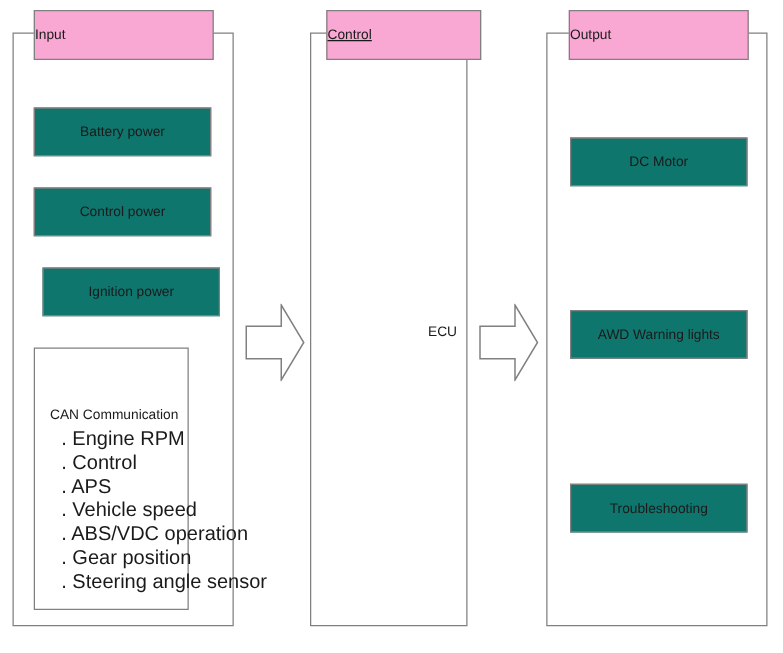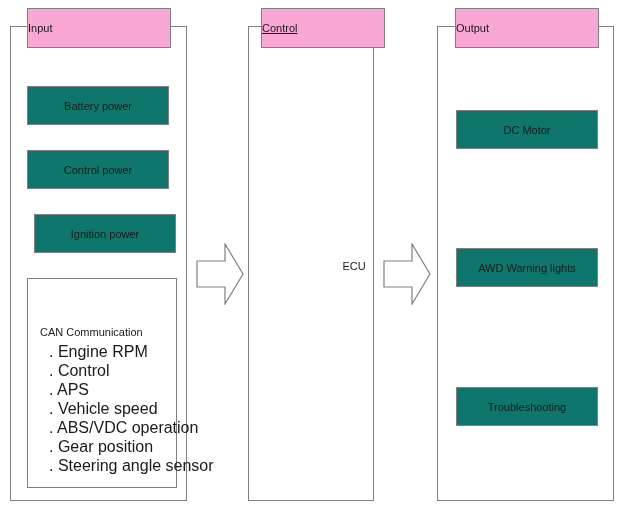--- a/index.html
+++ b/index.html
@@ -117,21 +117,21 @@
   </div>
 
   <div class="item-box" style="left:27px; top:150px; width:142px; height:39px;">
     <span>Control power</span>
   </div>
 
   <div class="item-box" style="left:34px; top:214px; width:142px; height:39px;">
     <span>Ignition power</span>
   </div>
 
-  <div class="list-box" style="left:27px; top:278px; width:150px; height:210px;">
+  <div class="list-box" style="left:27px; top:278px; width:124px; height:210px;">
     <div class="list-title">CAN Communication</div>
     <ul class="list-items">
       <li>. Engine RPM</li>
       <li>. Control</li>
       <li>. APS</li>
       <li>. Vehicle speed</li>
       <li>. ABS/VDC operation</li>
       <li>. Gear position</li>
       <li>. Steering angle sensor</li>
     </ul>

